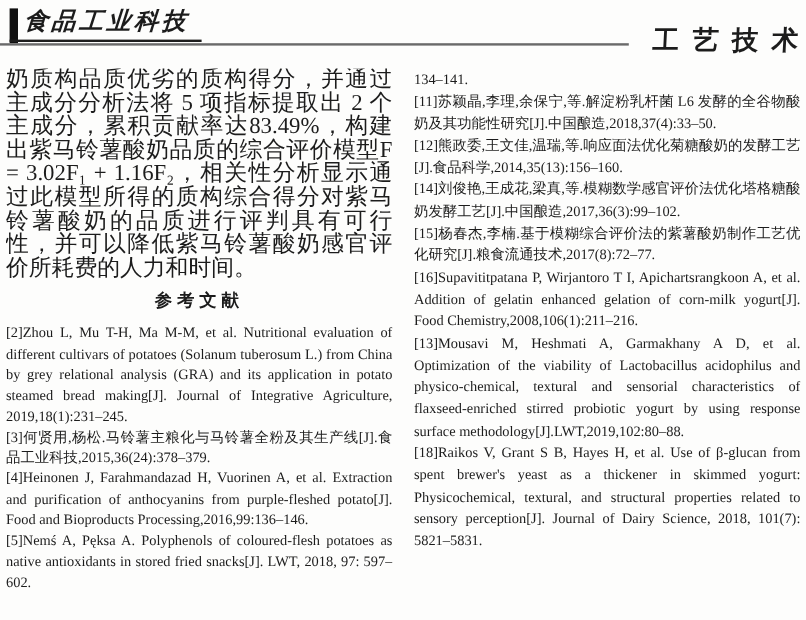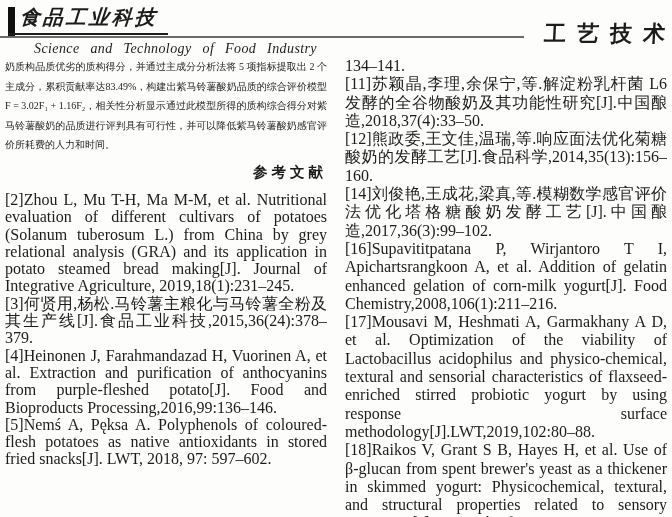--- a/index.html
+++ b/index.html
@@ -46,63 +46,63 @@
   }
   
   .columns{
     position:absolute;left:5px;top:57px;
     width:662px;height:460px;
     display:flex;gap:18px;
   }
   .col{width:322px;overflow:hidden;}
   .para{
     margin:0;
-    font-size:10px;line-height:19.6px;
+    font-size:19px;line-height:19.6px;
     text-align:justify;text-justify:inter-ideograph;
   }
   .ref-heading{
     margin:8px 0 9px 0;
-    text-align:right;
+    text-align:center;
     font-size:14.5px;font-weight:bold;
     letter-spacing:4px;
   }
   .ref{
     margin:0;
-    font-size:16px;line-height:17.3px;
+    font-size:12px;line-height:17.3px;
     text-align:justify;text-justify:inter-ideograph;
   }
   .col-right .ref{line-height:18.3px;}
 </style>
 </head>
 <body>
 
 <div class="page">
 
   <div class="logo-bar"></div>
   <div class="logo-cn">食品工业科技</div>
   <div class="logo-underline"></div>
   <div class="header-rule"></div>
-  <div class="journal-en">Science and Technology of Food Industry</div>
   <div class="section-label">工艺技术</div>
 
   <div class="columns">
 
     <div class="col col-left">
       <p class="para">奶质构品质优劣的质构得分，并通过主成分分析法将 5 项指标提取出 2 个主成分，累积贡献率达83.49%，构建出紫马铃薯酸奶品质的综合评价模型F = 3.02F₁ + 1.16F₂，相关性分析显示通过此模型所得的质构综合得分对紫马铃薯酸奶的品质进行评判具有可行性，并可以降低紫马铃薯酸奶感官评价所耗费的人力和时间。</p>
       <h3 class="ref-heading">参考文献</h3>
       <p class="ref">[2]Zhou L, Mu T-H, Ma M-M, et al. Nutritional evaluation of different cultivars of potatoes (Solanum tuberosum L.) from China by grey relational analysis (GRA) and its application in potato steamed bread making[J]. Journal of Integrative Agriculture, 2019,18(1):231–245.</p>
       <p class="ref">[3]何贤用,杨松.马铃薯主粮化与马铃薯全粉及其生产线[J].食品工业科技,2015,36(24):378–379.</p>
       <p class="ref">[4]Heinonen J, Farahmandazad H, Vuorinen A, et al. Extraction and purification of anthocyanins from purple-fleshed potato[J]. Food and Bioproducts Processing,2016,99:136–146.</p>
       <p class="ref">[5]Nemś A, Pęksa A. Polyphenols of coloured-flesh potatoes as native antioxidants in stored fried snacks[J]. LWT, 2018, 97: 597–602.</p>
     </div>
 
     <div class="col col-right">
       <p class="ref">134–141.</p>
       <p class="ref">[11]苏颖晶,李理,余保宁,等.解淀粉乳杆菌 L6 发酵的全谷物酸奶及其功能性研究[J].中国酿造,2018,37(4):33–50.</p>
       <p class="ref">[12]熊政委,王文佳,温瑞,等.响应面法优化菊糖酸奶的发酵工艺[J].食品科学,2014,35(13):156–160.</p>
       <p class="ref">[14]刘俊艳,王成花,梁真,等.模糊数学感官评价法优化塔格糖酸奶发酵工艺[J].中国酿造,2017,36(3):99–102.</p>
+      <p class="ref">[15]杨春杰,李楠.基于模糊综合评价法的紫薯酸奶制作工艺优化研究[J].粮食流通技术,2017(8):72–77.</p>
       <p class="ref">[16]Supavititpatana P, Wirjantoro T I, Apichartsrangkoon A, et al. Addition of gelatin enhanced gelation of corn-milk yogurt[J]. Food Chemistry,2008,106(1):211–216.</p>
-      <p class="ref">[17]Mousavi M, Heshmati A, Garmakhany A D, et al. Optimization of the viability of Lactobacillus acidophilus and physico-chemical, textural and sensorial characteristics of flaxseed-enriched stirred probiotic yogurt by using response surface methodology[J].LWT,2019,102:80–88.</p>
+      <p class="ref">[13]Mousavi M, Heshmati A, Garmakhany A D, et al. Optimization of the viability of Lactobacillus acidophilus and physico-chemical, textural and sensorial characteristics of flaxseed-enriched stirred probiotic yogurt by using response surface methodology[J].LWT,2019,102:80–88.</p>
       <p class="ref">[18]Raikos V, Grant S B, Hayes H, et al. Use of β-glucan from spent brewer's yeast as a thickener in skimmed yogurt: Physicochemical, textural, and structural properties related to sensory perception[J]. Journal of Dairy Science, 2018, 101(7): 5821–5831.</p>
     </div>
 
   </div>
 </div>
 
 </body></html>

